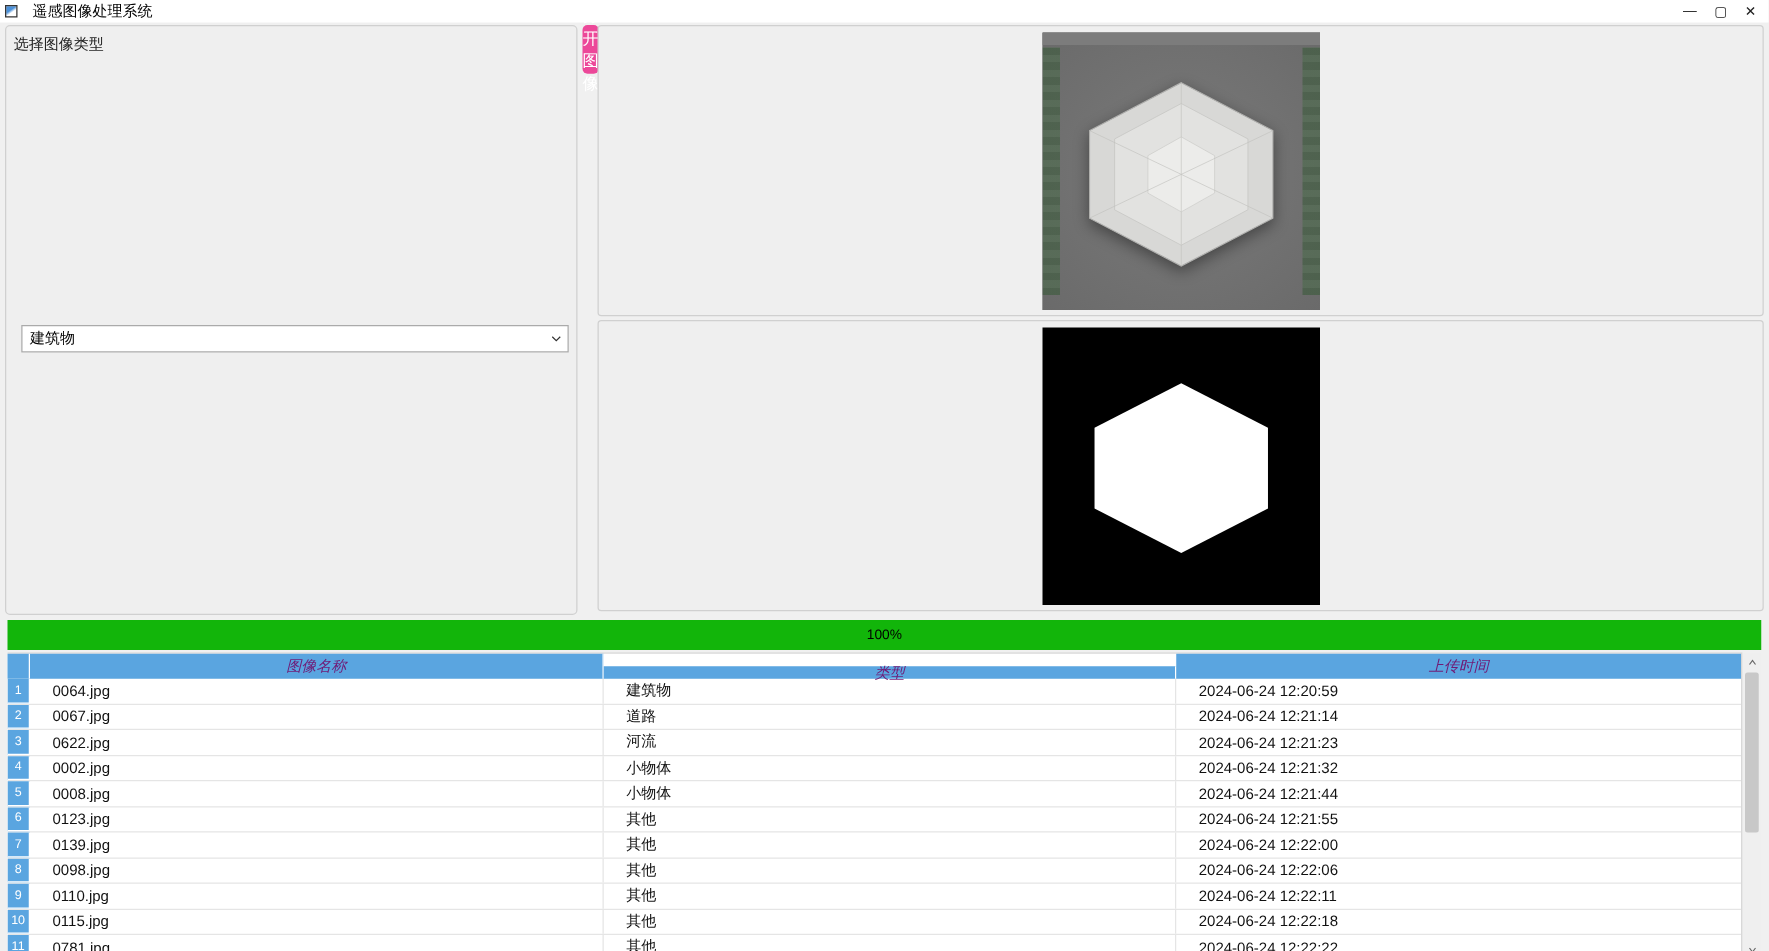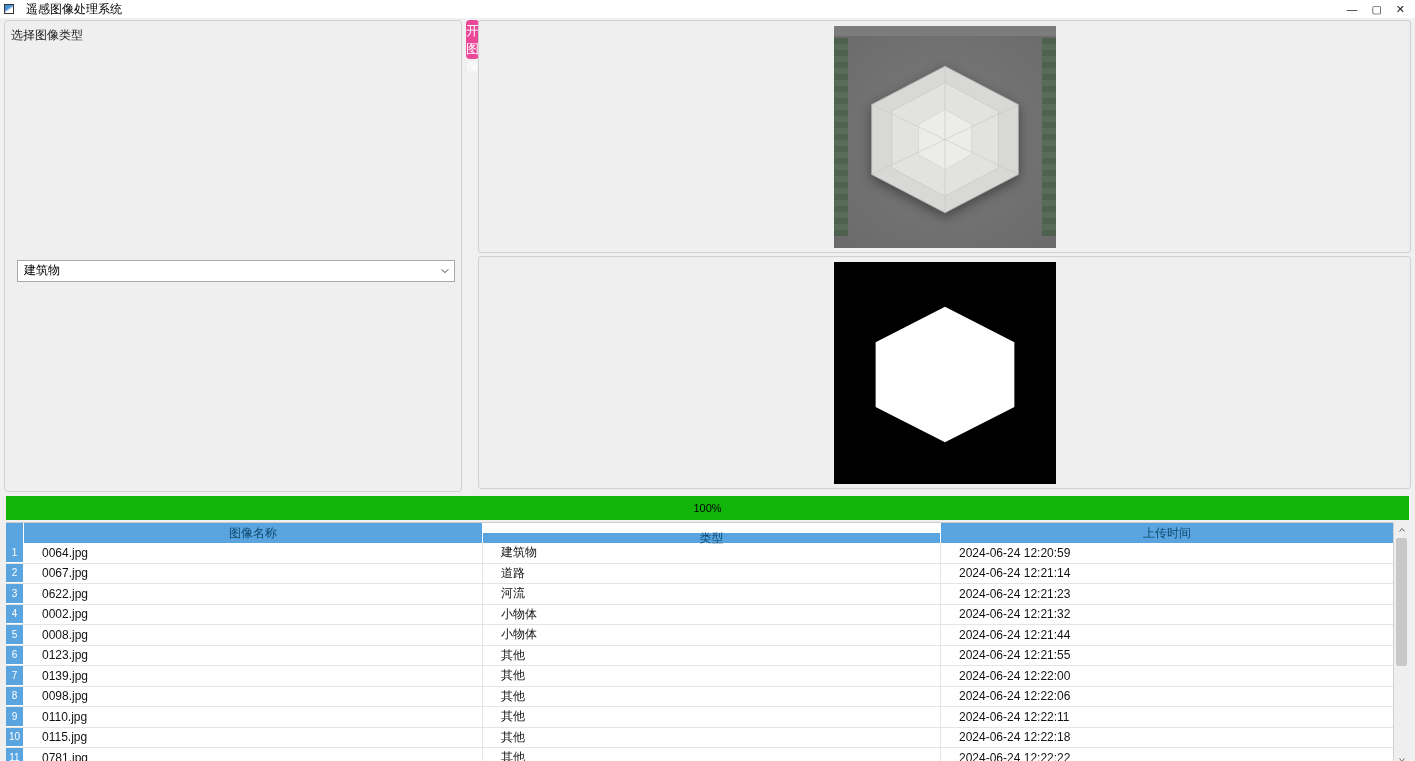--- a/index.html
+++ b/index.html
@@ -183,26 +183,27 @@
       height: 20px;
       background: #fff;
     }
     .th-index {
       width: 18px;
       background: #5aa5e0;
       border-right: 1px solid #fff;
     }
     .th {
       background: #5aa5e0;
-      color: #0c4a6e;
+      color: #701a75;
       font-size: 12px;
       display: flex;
       align-items: center;
       justify-content: center;
       border-right: 1px solid #fff;
+      font-style: italic;
     }
     .th-name { width: 459px; }
     .th-type { width: 458px; margin-top: 10px; }
     .th-time { flex: 1; border-right: none; }
     .table-body {
       flex: 1;
       overflow: hidden;
     }
     .tr {
       display: flex;

